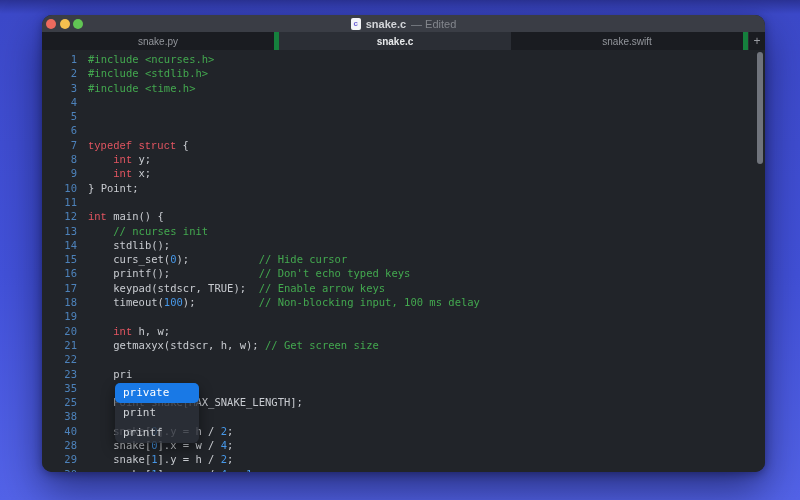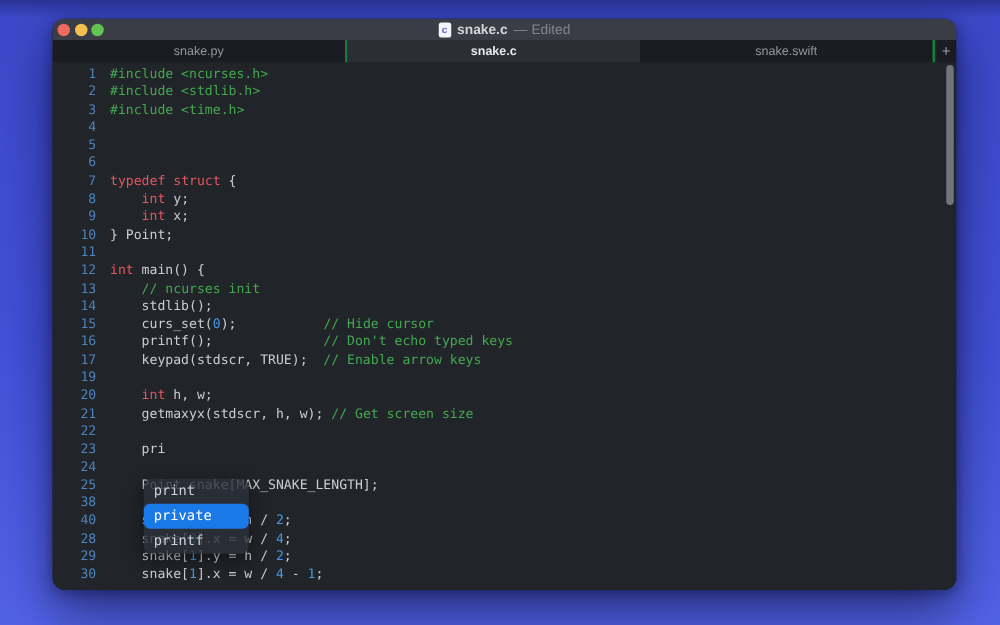--- a/index.html
+++ b/index.html
@@ -33,41 +33,41 @@
   .doc-icon {
     width:10px; height:12px; background:#f4f5f8; border-radius:2px;
     color:#6e63d6; font:700 8px/12px "Liberation Sans", sans-serif; text-align:center;
   }
   .title-main { font-size:11px; font-weight:700; color:#d3d5d9; }
   .title-suffix { font-size:11px; color:#83868d; }
   
   .tabbar { height:18px; background:#1a1c21; display:flex; }
   .tab {
     flex:1; display:flex; align-items:center; justify-content:center;
-    font-size:10px; color:#93969c; border-right:2px solid #15803d;
+    font-size:10px; color:#93969c; border-right:5px solid #15803d;
     cursor:default; white-space:nowrap;
   }
   .tab.active { background:#2b2e35; color:#e8eaec; font-weight:700; border-right:none; }
   .newtab {
     width:17px; display:flex; align-items:center; justify-content:center;
     color:#9a9da3; font-size:12px; border-left:1px solid #2a2c32;
   }
   
   .editor {
     position:relative; height:422px; background:#212429; overflow:hidden;
     padding-top:2px;
     font-family:"DejaVu Sans Mono","Liberation Mono",monospace;
     font-size:10.5px;
   }
   .line { display:flex; height:14.3px; line-height:14.3px; }
   .ln { width:35px; flex:none; text-align:right; color:#4d82ba; }
   .lc { padding-left:11px; white-space:pre; }
   .seg-p { color:#c9ccd1; }
   .seg-g { color:#43a84f; }
-  .seg-k { color:#e35561; }
+  .seg-k { color:#e35561;font-family:Liberation Mono, monospace; }
   .seg-n { color:#4798e8; }
   
   .autocomplete {
     position:absolute; left:73px; top:333px; width:84px;
     background:rgba(44,48,56,.8); border-radius:6px;
     box-shadow:0 5px 14px rgba(0,0,0,.45);
     font-size:11px; color:#d0d3d7; z-index:5;
   }
   .ac-item { height:20px; line-height:20px; padding-left:8px; white-space:pre; cursor:default; }
   .ac-item.selected { background:#1979e6; color:#ffffff; border-radius:5px; }
@@ -166,41 +166,45 @@
         </div>
         <div class="line">
           <span class="ln">16</span>
           <span class="lc"><span class="seg-p">    printf();              </span><span class="seg-g">// Don't echo typed keys</span></span>
         </div>
         <div class="line">
           <span class="ln">17</span>
           <span class="lc"><span class="seg-p">    keypad(stdscr, TRUE);  </span><span class="seg-g">// Enable arrow keys</span></span>
         </div>
         <div class="line">
+          <span class="ln">18</span>
+          <span class="lc"><span class="seg-p">    timeout(</span><span class="seg-n">100</span><span class="seg-p">);          </span><span class="seg-g">// Non-blocking input, 100 ms delay</span></span>
+        </div>
+        <div class="line">
           <span class="ln">19</span>
           <span class="lc"></span>
         </div>
         <div class="line">
           <span class="ln">20</span>
           <span class="lc"><span class="seg-p">    </span><span class="seg-k">int</span><span class="seg-p"> h, w;</span></span>
         </div>
         <div class="line">
           <span class="ln">21</span>
           <span class="lc"><span class="seg-p">    getmaxyx(stdscr, h, w); </span><span class="seg-g">// Get screen size</span></span>
         </div>
         <div class="line">
           <span class="ln">22</span>
           <span class="lc"></span>
         </div>
         <div class="line">
           <span class="ln">23</span>
           <span class="lc"><span class="seg-p">    pri</span></span>
         </div>
         <div class="line">
-          <span class="ln">24</span>
+          <span class="ln">35</span>
           <span class="lc"></span>
         </div>
         <div class="line">
           <span class="ln">25</span>
           <span class="lc"><span class="seg-p">    Point snake[MAX_SNAKE_LENGTH];</span></span>
         </div>
         <div class="line">
           <span class="ln">38</span>
         </div>
         <div class="line">
@@ -215,21 +219,21 @@
           <span class="ln">29</span>
           <span class="lc"><span class="seg-p">    snake[</span><span class="seg-n">1</span><span class="seg-p">].y = h / </span><span class="seg-n">2</span><span class="seg-p">;</span></span>
         </div>
         <div class="line">
           <span class="ln">30</span>
           <span class="lc"><span class="seg-p">    snake[</span><span class="seg-n">1</span><span class="seg-p">].x = w / </span><span class="seg-n">4</span><span class="seg-p"> - </span><span class="seg-n">1</span><span class="seg-p">;</span></span>
         </div>
       </div>
 
     <div class="autocomplete">
+        <div class="ac-item selected">private</div>
         <div class="ac-item">print</div>
-        <div class="ac-item selected">private</div>
         <div class="ac-item">printf</div>
       </div>
 
     <div class="scroll-thumb"></div>
   </div>
 
 </div>
 
 </body></html>

